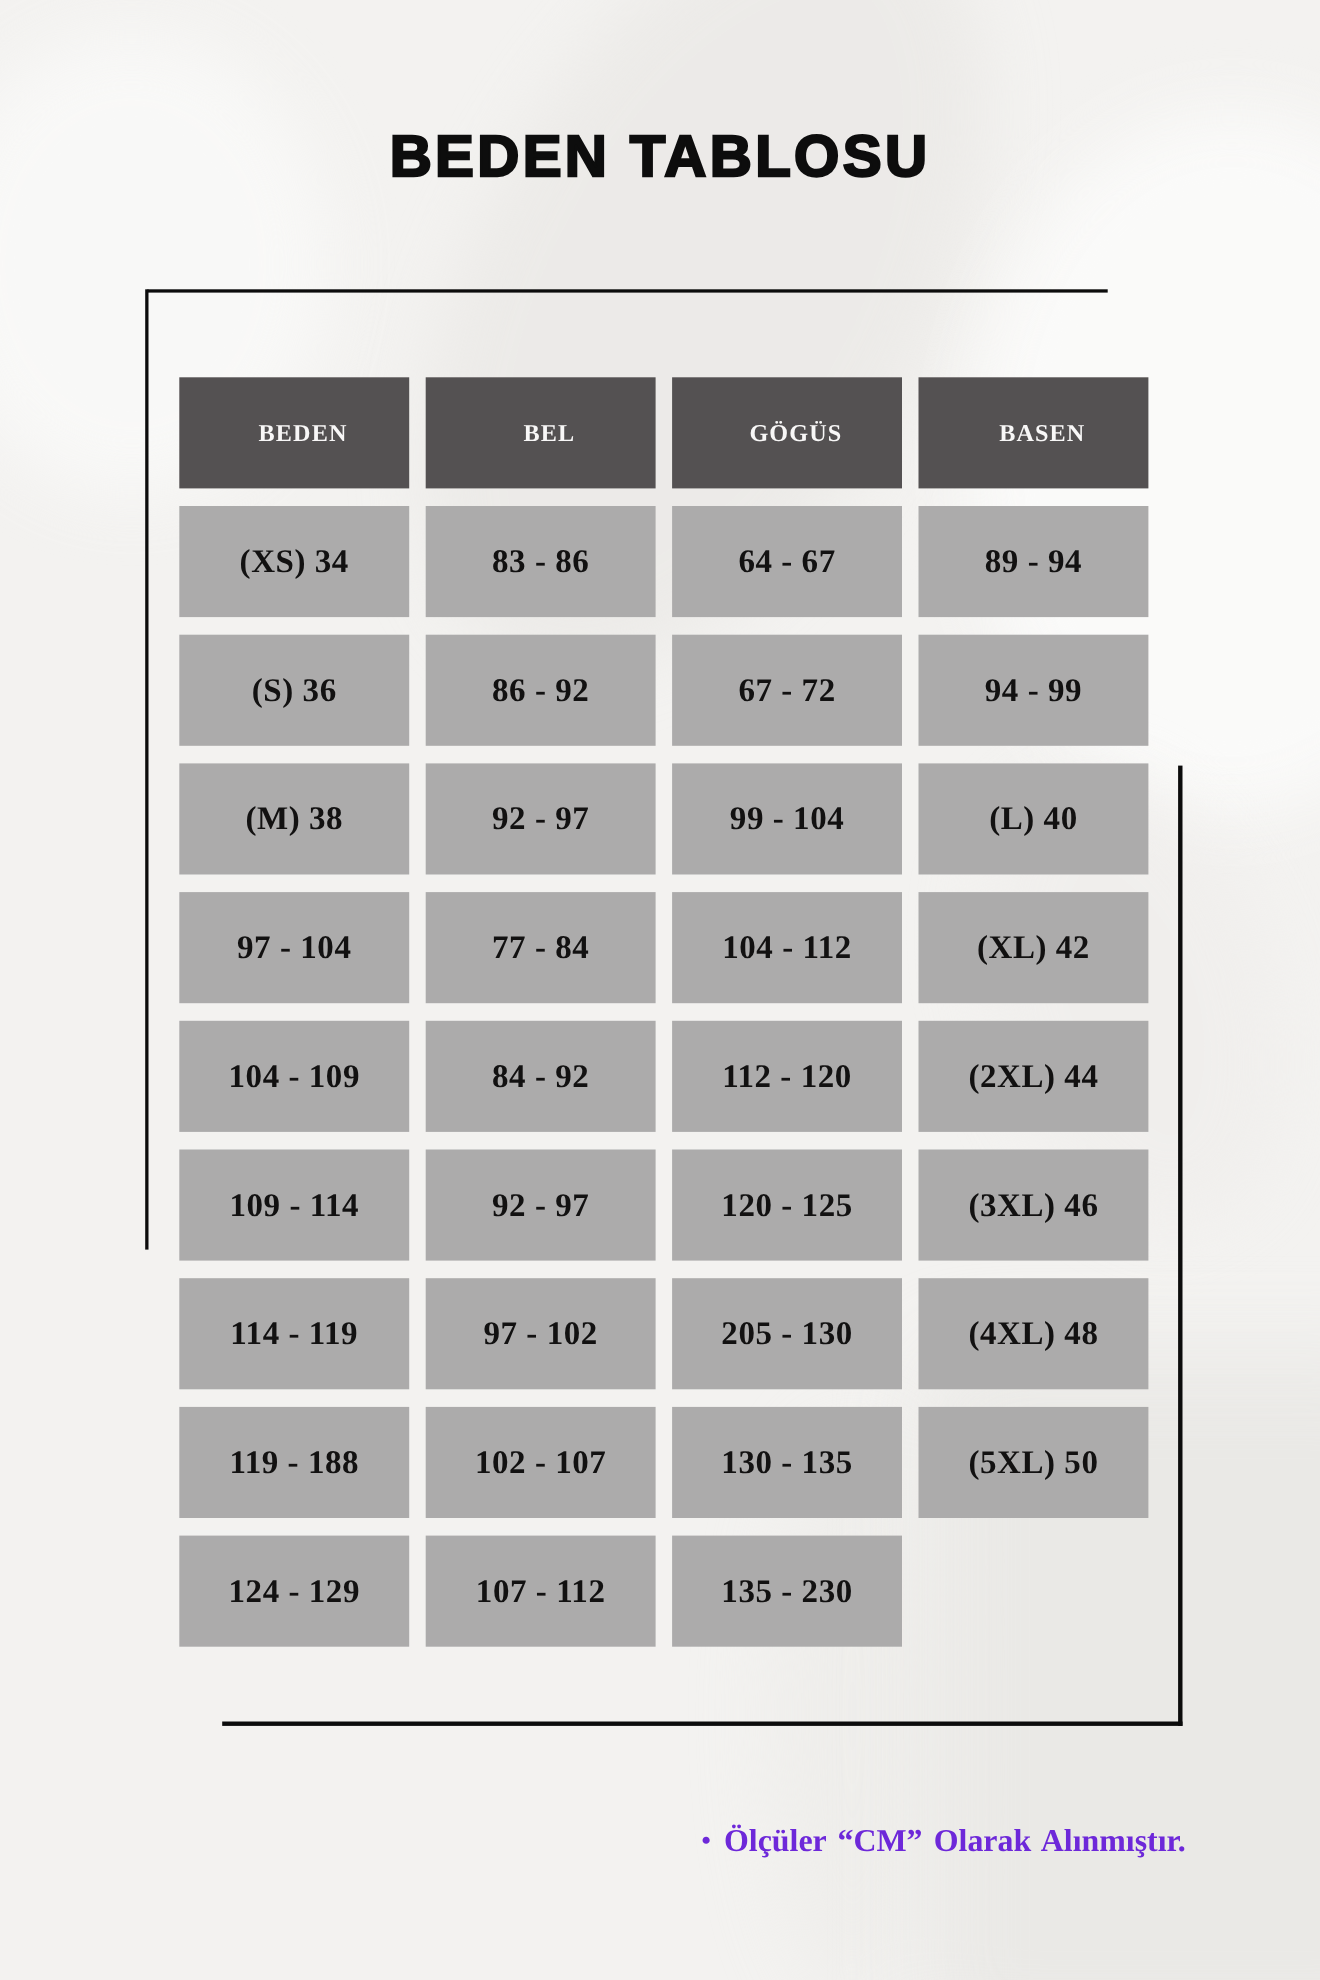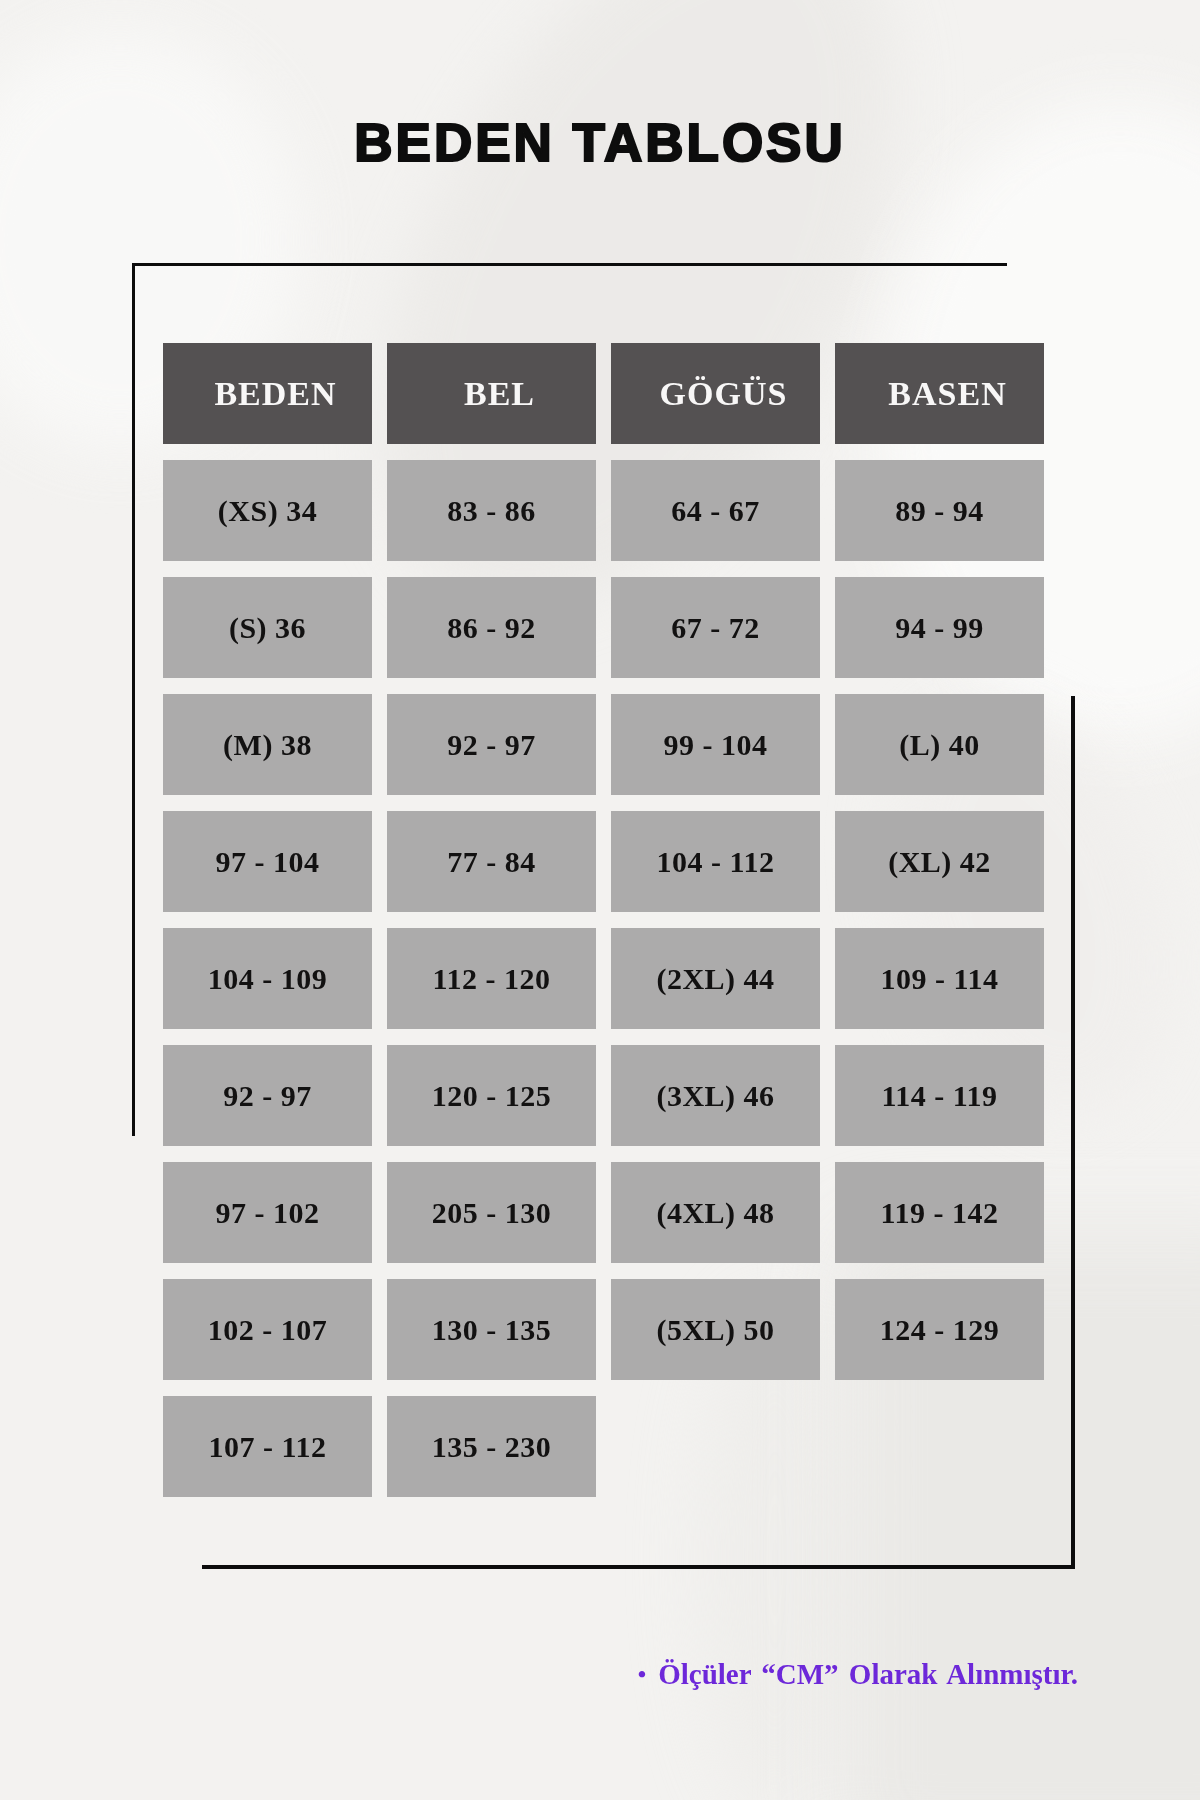--- a/index.html
+++ b/index.html
@@ -51,21 +51,21 @@
   }
   .cell {
     height: 101px;
     display: flex; align-items: center; justify-content: center;
     font-weight: 700;
     white-space: nowrap;
   }
   .cell.head {
     background: var(--header-cell, #545152);
     color: var(--header-text, #f8f7f7);
-    font-size: 34px; letter-spacing: 1px; padding-left: 16px;
+    font-size: 22px; letter-spacing: 1px; padding-left: 16px;
   }
   .cell.data {
     background: var(--data-cell, #acabab);
     color: var(--data-text, #121111);
     font-size: 30px; letter-spacing: .5px;
   }
 
   .note {
     position: absolute; top: 1658px; right: 122px;
     font-weight: 700; font-size: 29px; color: #6d28d9;
@@ -107,31 +107,32 @@
     <div class="cell data">94 - 99</div>
     <div class="cell data">(M) 38</div>
     <div class="cell data">92 - 97</div>
     <div class="cell data">99 - 104</div>
     <div class="cell data">(L) 40</div>
     <div class="cell data">97 - 104</div>
     <div class="cell data">77 - 84</div>
     <div class="cell data">104 - 112</div>
     <div class="cell data">(XL) 42</div>
     <div class="cell data">104 - 109</div>
+    <div class="cell data">84 - 92</div>
     <div class="cell data">112 - 120</div>
     <div class="cell data">(2XL) 44</div>
     <div class="cell data">109 - 114</div>
     <div class="cell data">92 - 97</div>
     <div class="cell data">120 - 125</div>
     <div class="cell data">(3XL) 46</div>
     <div class="cell data">114 - 119</div>
     <div class="cell data">97 - 102</div>
     <div class="cell data">205 - 130</div>
     <div class="cell data">(4XL) 48</div>
-    <div class="cell data">119 - 142</div>
+    <div class="cell data">119 - 188</div>
     <div class="cell data">102 - 107</div>
     <div class="cell data">130 - 135</div>
     <div class="cell data">(5XL) 50</div>
     <div class="cell data">124 - 129</div>
     <div class="cell data">107 - 112</div>
     <div class="cell data">135 - 230</div>
   </div>
 
 <div class="note">
   <span class="bullet">•</span><span>Ölçüler “CM” Olarak Alınmıştır.</span>

